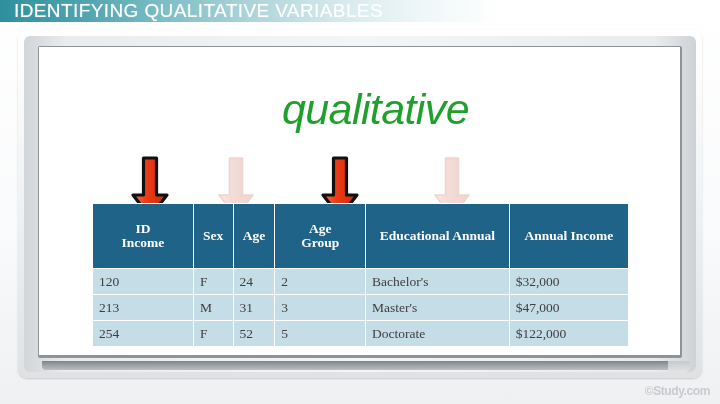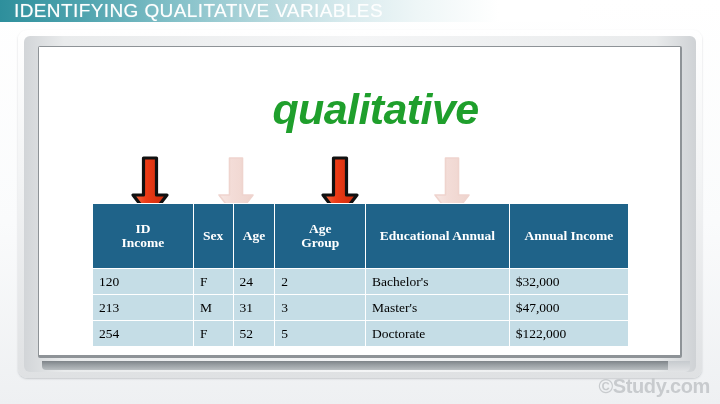--- a/index.html
+++ b/index.html
@@ -81,21 +81,21 @@
   }
 
   
   #qualitative {
     position: absolute;
     left: 0; top: 38px;
     width: 641px;
     text-align: center;
     font-family: "Liberation Sans", sans-serif;
     font-size: 43px;
-    font-weight: bold;
+    font-weight: normal;
     font-style: italic;
     color: #1f9f2c;
     letter-spacing: -.6px;
     padding-left: 32px;
   }
 
   
   .arrow {
     position: absolute;
     width: 46px; height: 66px;
@@ -119,41 +119,41 @@
     font-weight: bold;
     font-size: 13.5px;
     line-height: 14px;
     text-align: center;
     vertical-align: middle;
     height: 36px;
     padding: 18px 3px;
   }
   #data-table td {
     background: #c5dde6;
-    color: #000000;
+    color: #404040;
     font-family: "Liberation Serif", serif;
     font-size: 13.5px;
     height: 25px;
     padding: 1px 6px;
     vertical-align: middle;
     text-align: left;
     white-space: nowrap;
   }
   .col-id       { width: 98px; }
   .col-sex      { width: 38px; }
   .col-age      { width: 40px; }
   .col-agegroup { width: 88px; }
   .col-edu      { width: 140px; }
   .col-income   { width: 116px; }
 
   
   #watermark {
     position: absolute;
     right: 10px; bottom: 6px;
-    font-size: 20px;
+    font-size: 12px;
     font-weight: bold;
     color: #c8cbce;
     letter-spacing: -.4px;
     white-space: nowrap;
     user-select: none;
   }
 </style>
 </head>
 <body>
 

